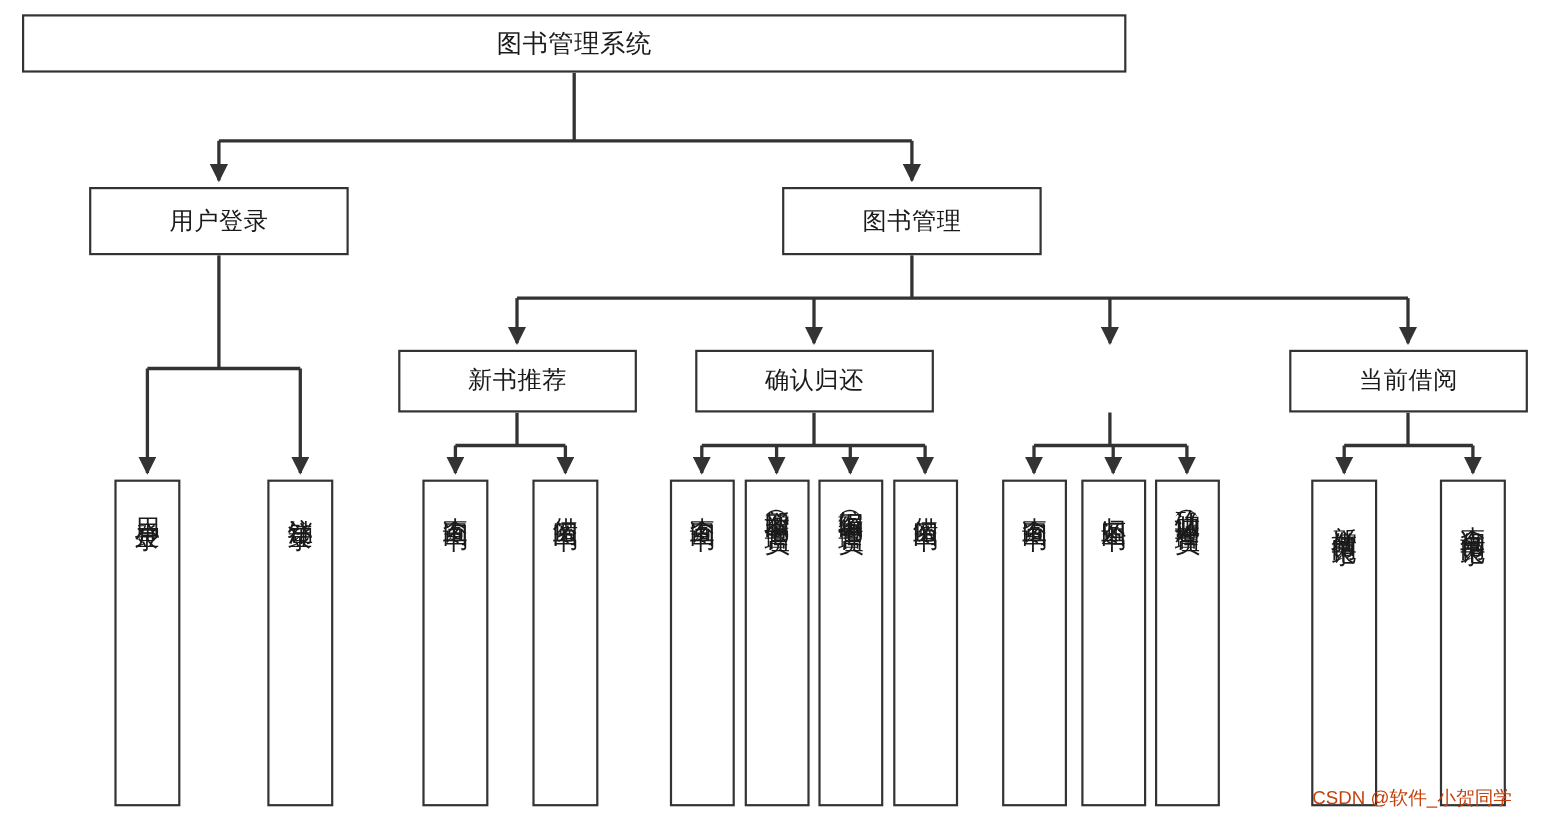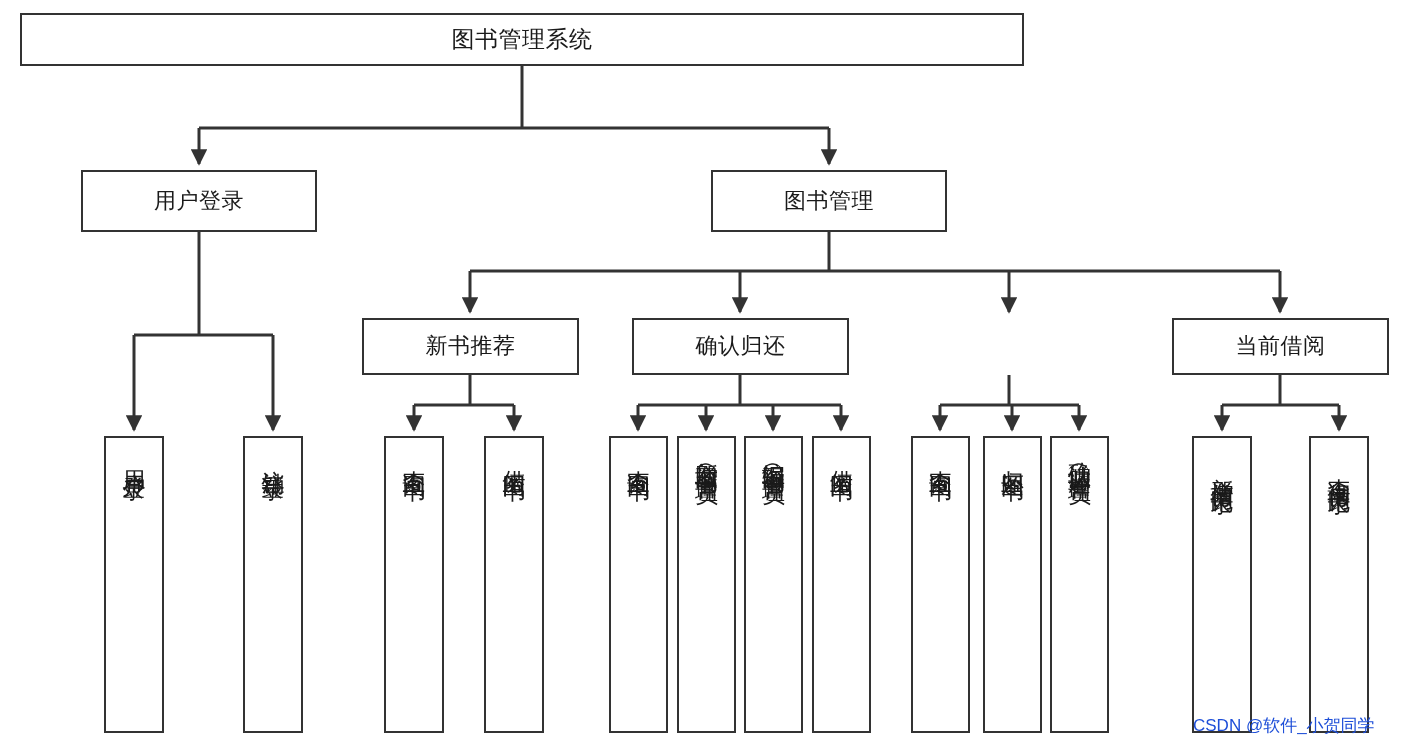--- a/index.html
+++ b/index.html
@@ -58,21 +58,21 @@
     font-size: 23px;
     line-height: 1.0;
     letter-spacing: 3px;
     white-space: normal;
   }
   .watermark {
     position: absolute;
     left: 1193px;
     top: 714px;
     font-size: 17px;
-    color: #1d4ed8;
+    color: #c2410c;
     z-index: 5;
     white-space: nowrap;
     font-family: "Liberation Sans", "DejaVu Sans", sans-serif;
   }
 </style>
 </head>
 <body>
 
 <div id="canvas">
 

